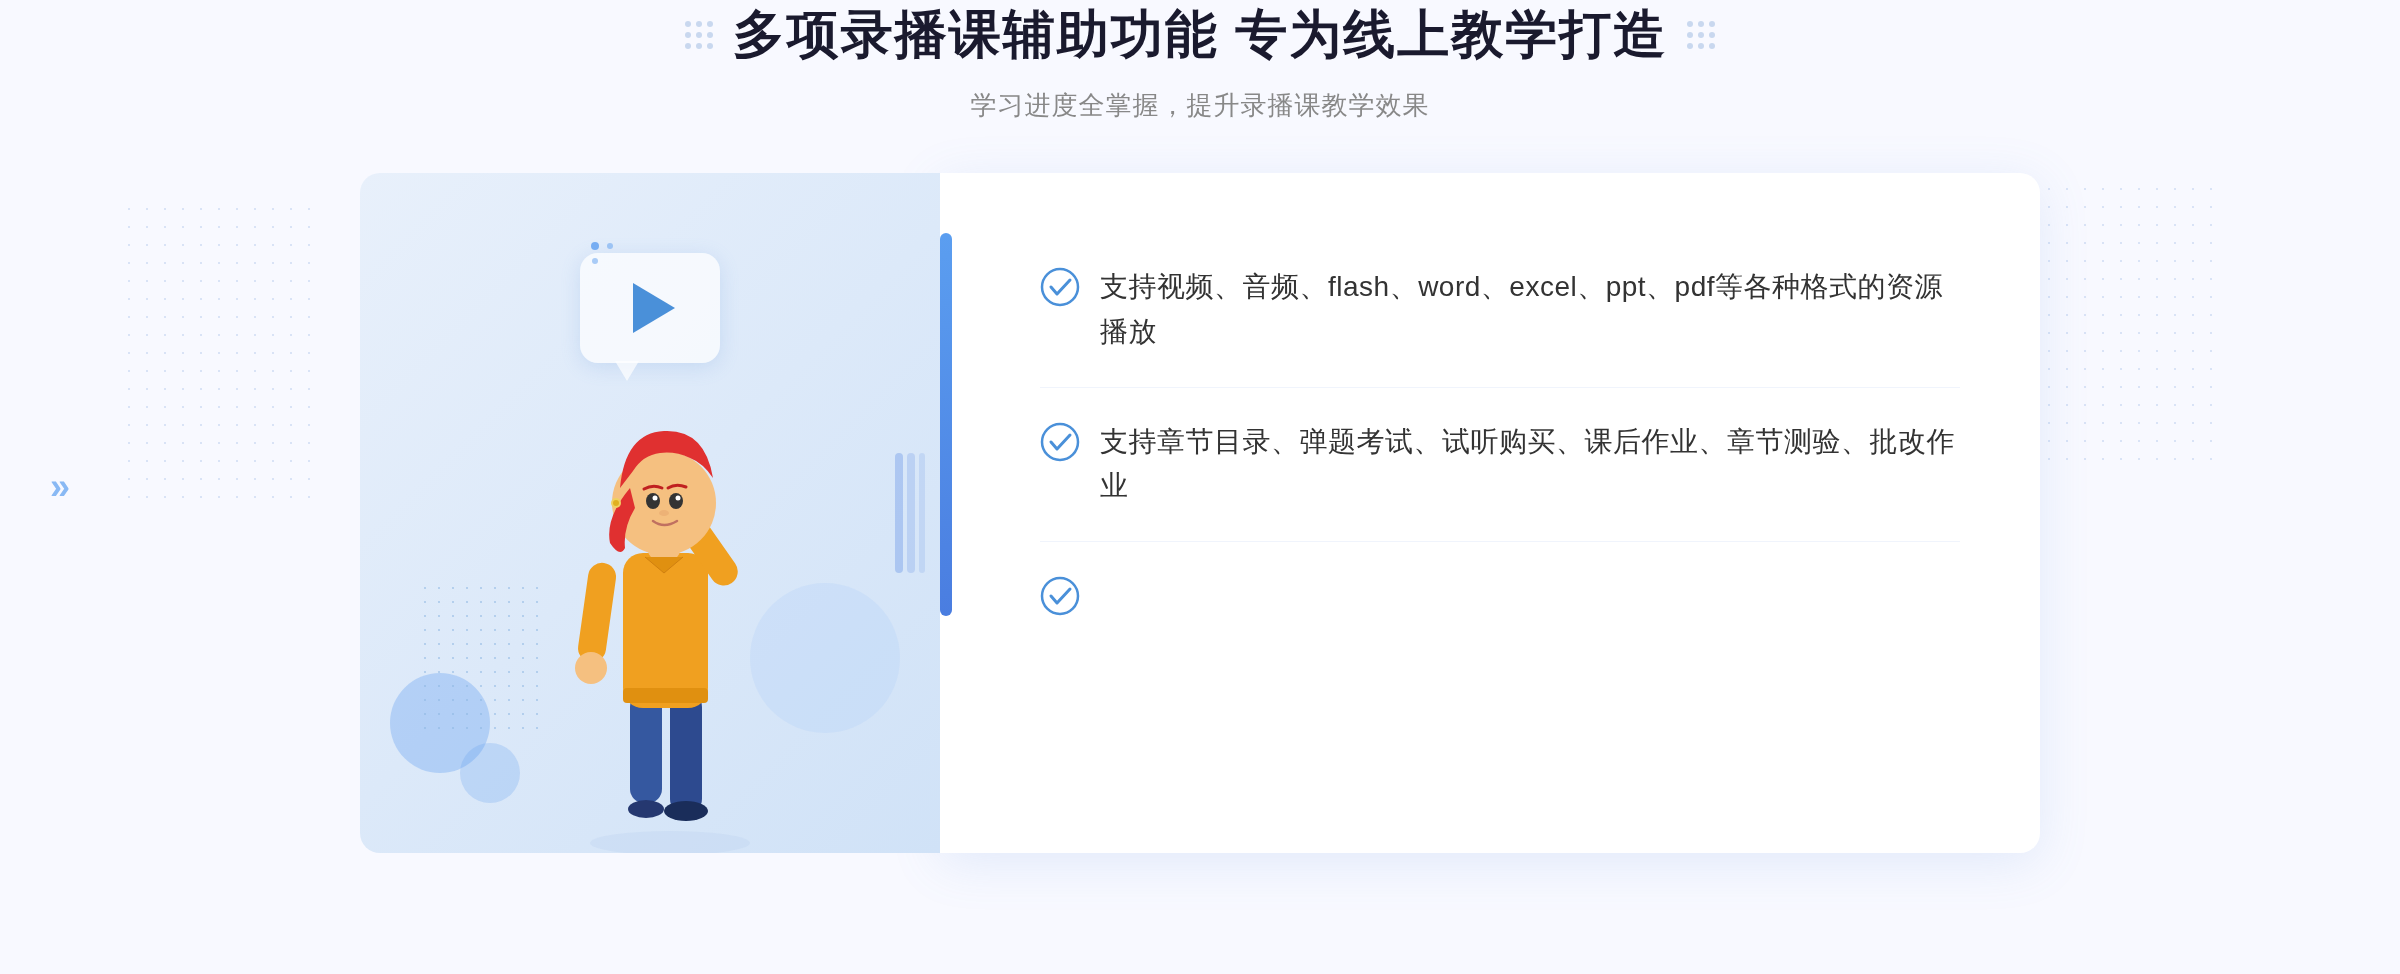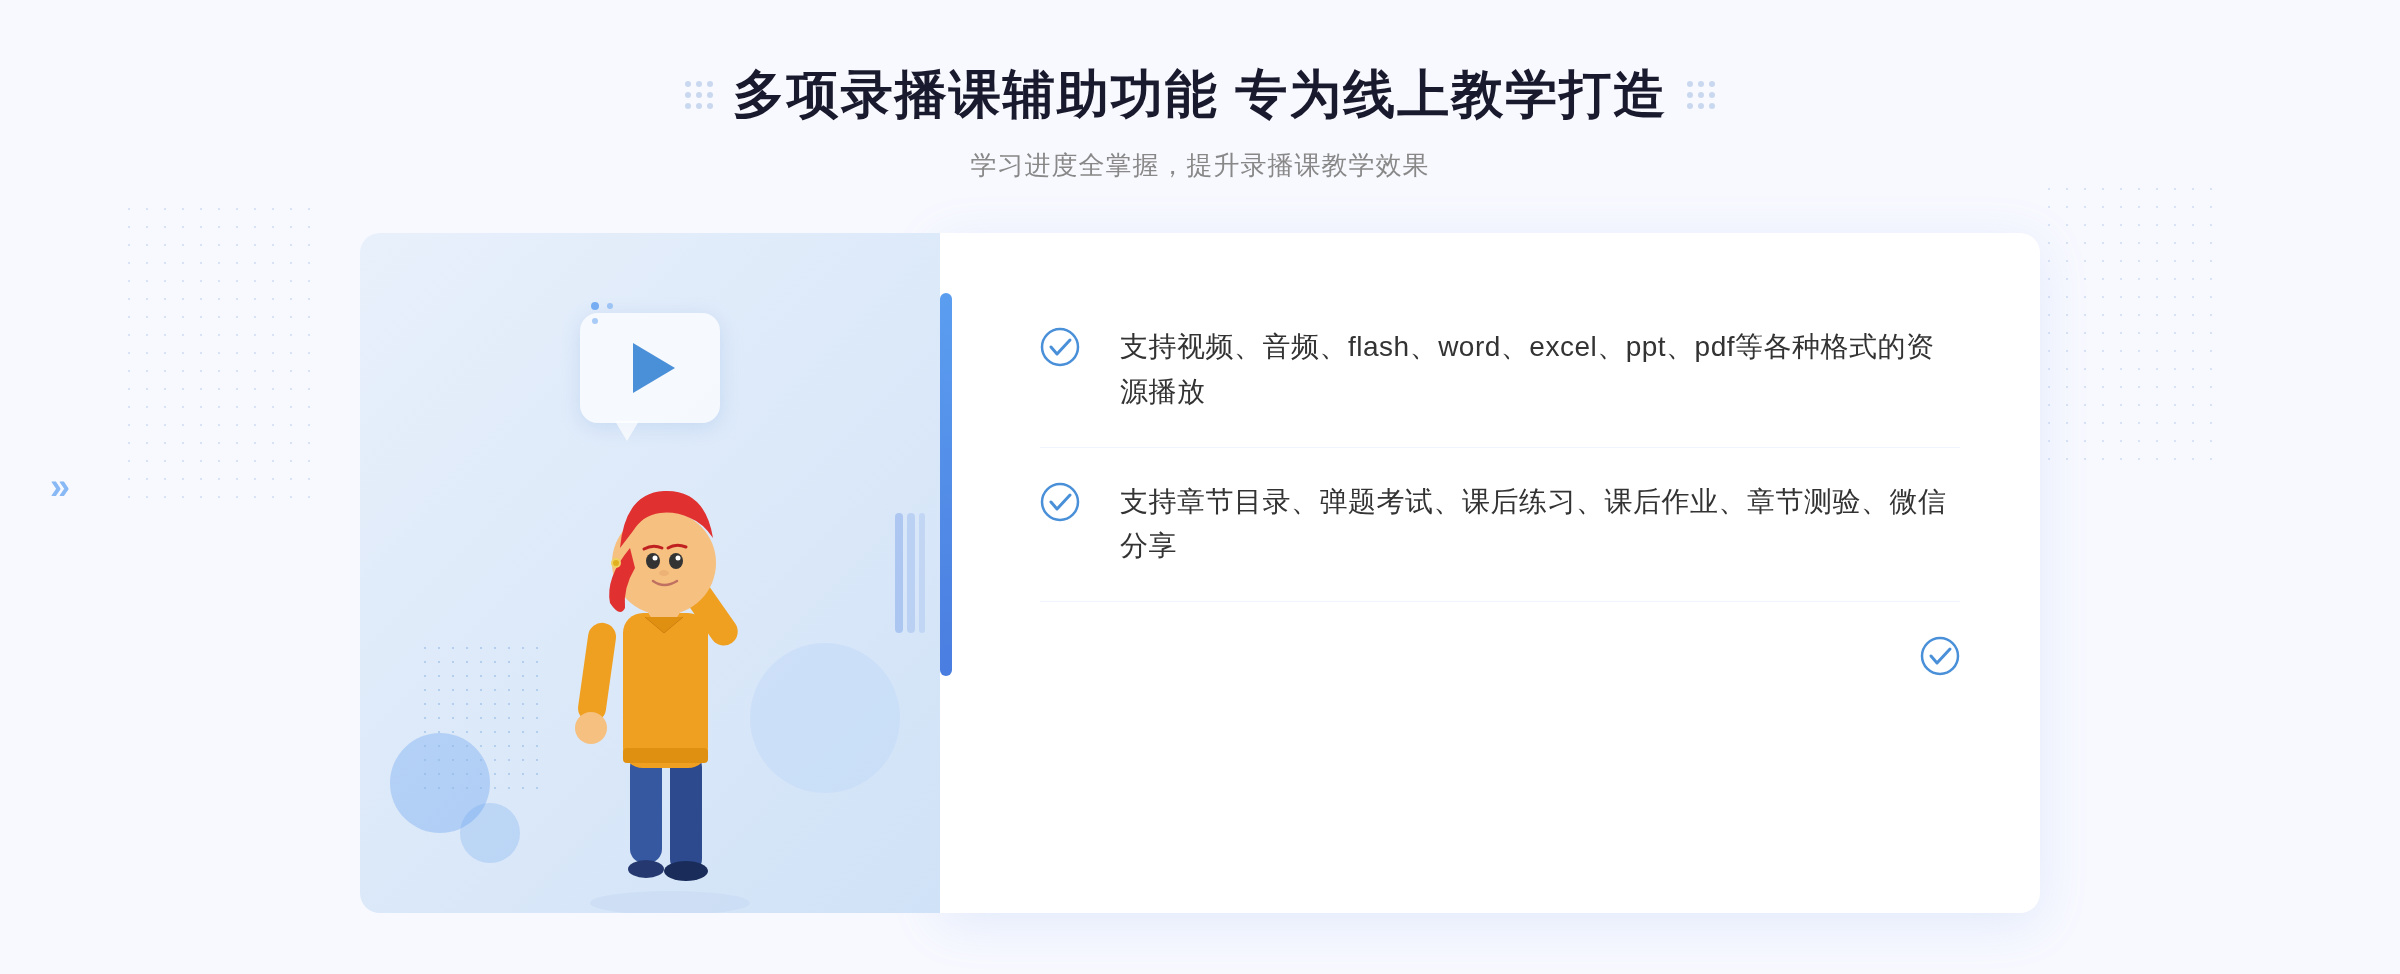--- a/index.html
+++ b/index.html
@@ -45,21 +45,20 @@
     .dot-pattern-right {
       right: 180px;
       top: 180px;
       width: 180px;
       height: 280px;
     }
 
     
     .header-section {
       text-align: center;
-      padding-top: 60px;
       margin-bottom: 50px;
       position: relative;
       z-index: 2;
     }
 
     .header-title-wrapper {
       display: flex;
       align-items: center;
       justify-content: center;
       gap: 20px;
@@ -241,24 +240,23 @@
       top: 0;
       width: 12px;
       height: 100%;
       background: linear-gradient(180deg, #5b9ef0 0%, #4a7de0 100%);
       border-radius: 6px;
     }
 
     .feature-item {
       display: flex;
       align-items: flex-start;
-      gap: 40px;
+      gap: 20px;
       padding: 32px 0;
       border-bottom: 1px solid #f0f4fc;
-      justify-content: flex-end;
     }
 
     .feature-item:last-child {
       border-bottom: none;
       padding-bottom: 0;
     }
 
     .feature-item:first-child {
       padding-top: 0;
     }
@@ -453,21 +451,21 @@
             <polyline points="11,20 17,27 30,13" fill="none" stroke="#4a90d9" stroke-width="3" stroke-linecap="round" stroke-linejoin="round"></polyline>
           </svg>
           <span class="feature-text">支持视频、音频、flash、word、excel、ppt、pdf等各种格式的资源播放</span>
         </div>
 
         <div class="feature-item">
           <svg class="check-icon" viewBox="0 0 40 40" xmlns="http://www.w3.org/2000/svg">
             <circle cx="20" cy="20" r="18" fill="none" stroke="#4a90d9" stroke-width="2.5"></circle>
             <polyline points="11,20 17,27 30,13" fill="none" stroke="#4a90d9" stroke-width="3" stroke-linecap="round" stroke-linejoin="round"></polyline>
           </svg>
-          <span class="feature-text">支持章节目录、弹题考试、课后练习、课后作业、章节测验、微信分享</span>
+          <span class="feature-text">支持章节目录、弹题考试、试听购买、课后作业、章节测验、批改作业</span>
         </div>
 
 
         <div class="feature-item">
           <svg class="check-icon" viewBox="0 0 40 40" xmlns="http://www.w3.org/2000/svg">
             <circle cx="20" cy="20" r="18" fill="none" stroke="#4a90d9" stroke-width="2.5"></circle>
             <polyline points="11,20 17,27 30,13" fill="none" stroke="#4a90d9" stroke-width="3" stroke-linecap="round" stroke-linejoin="round"></polyline>
           </svg>
         </div>
       </div>

